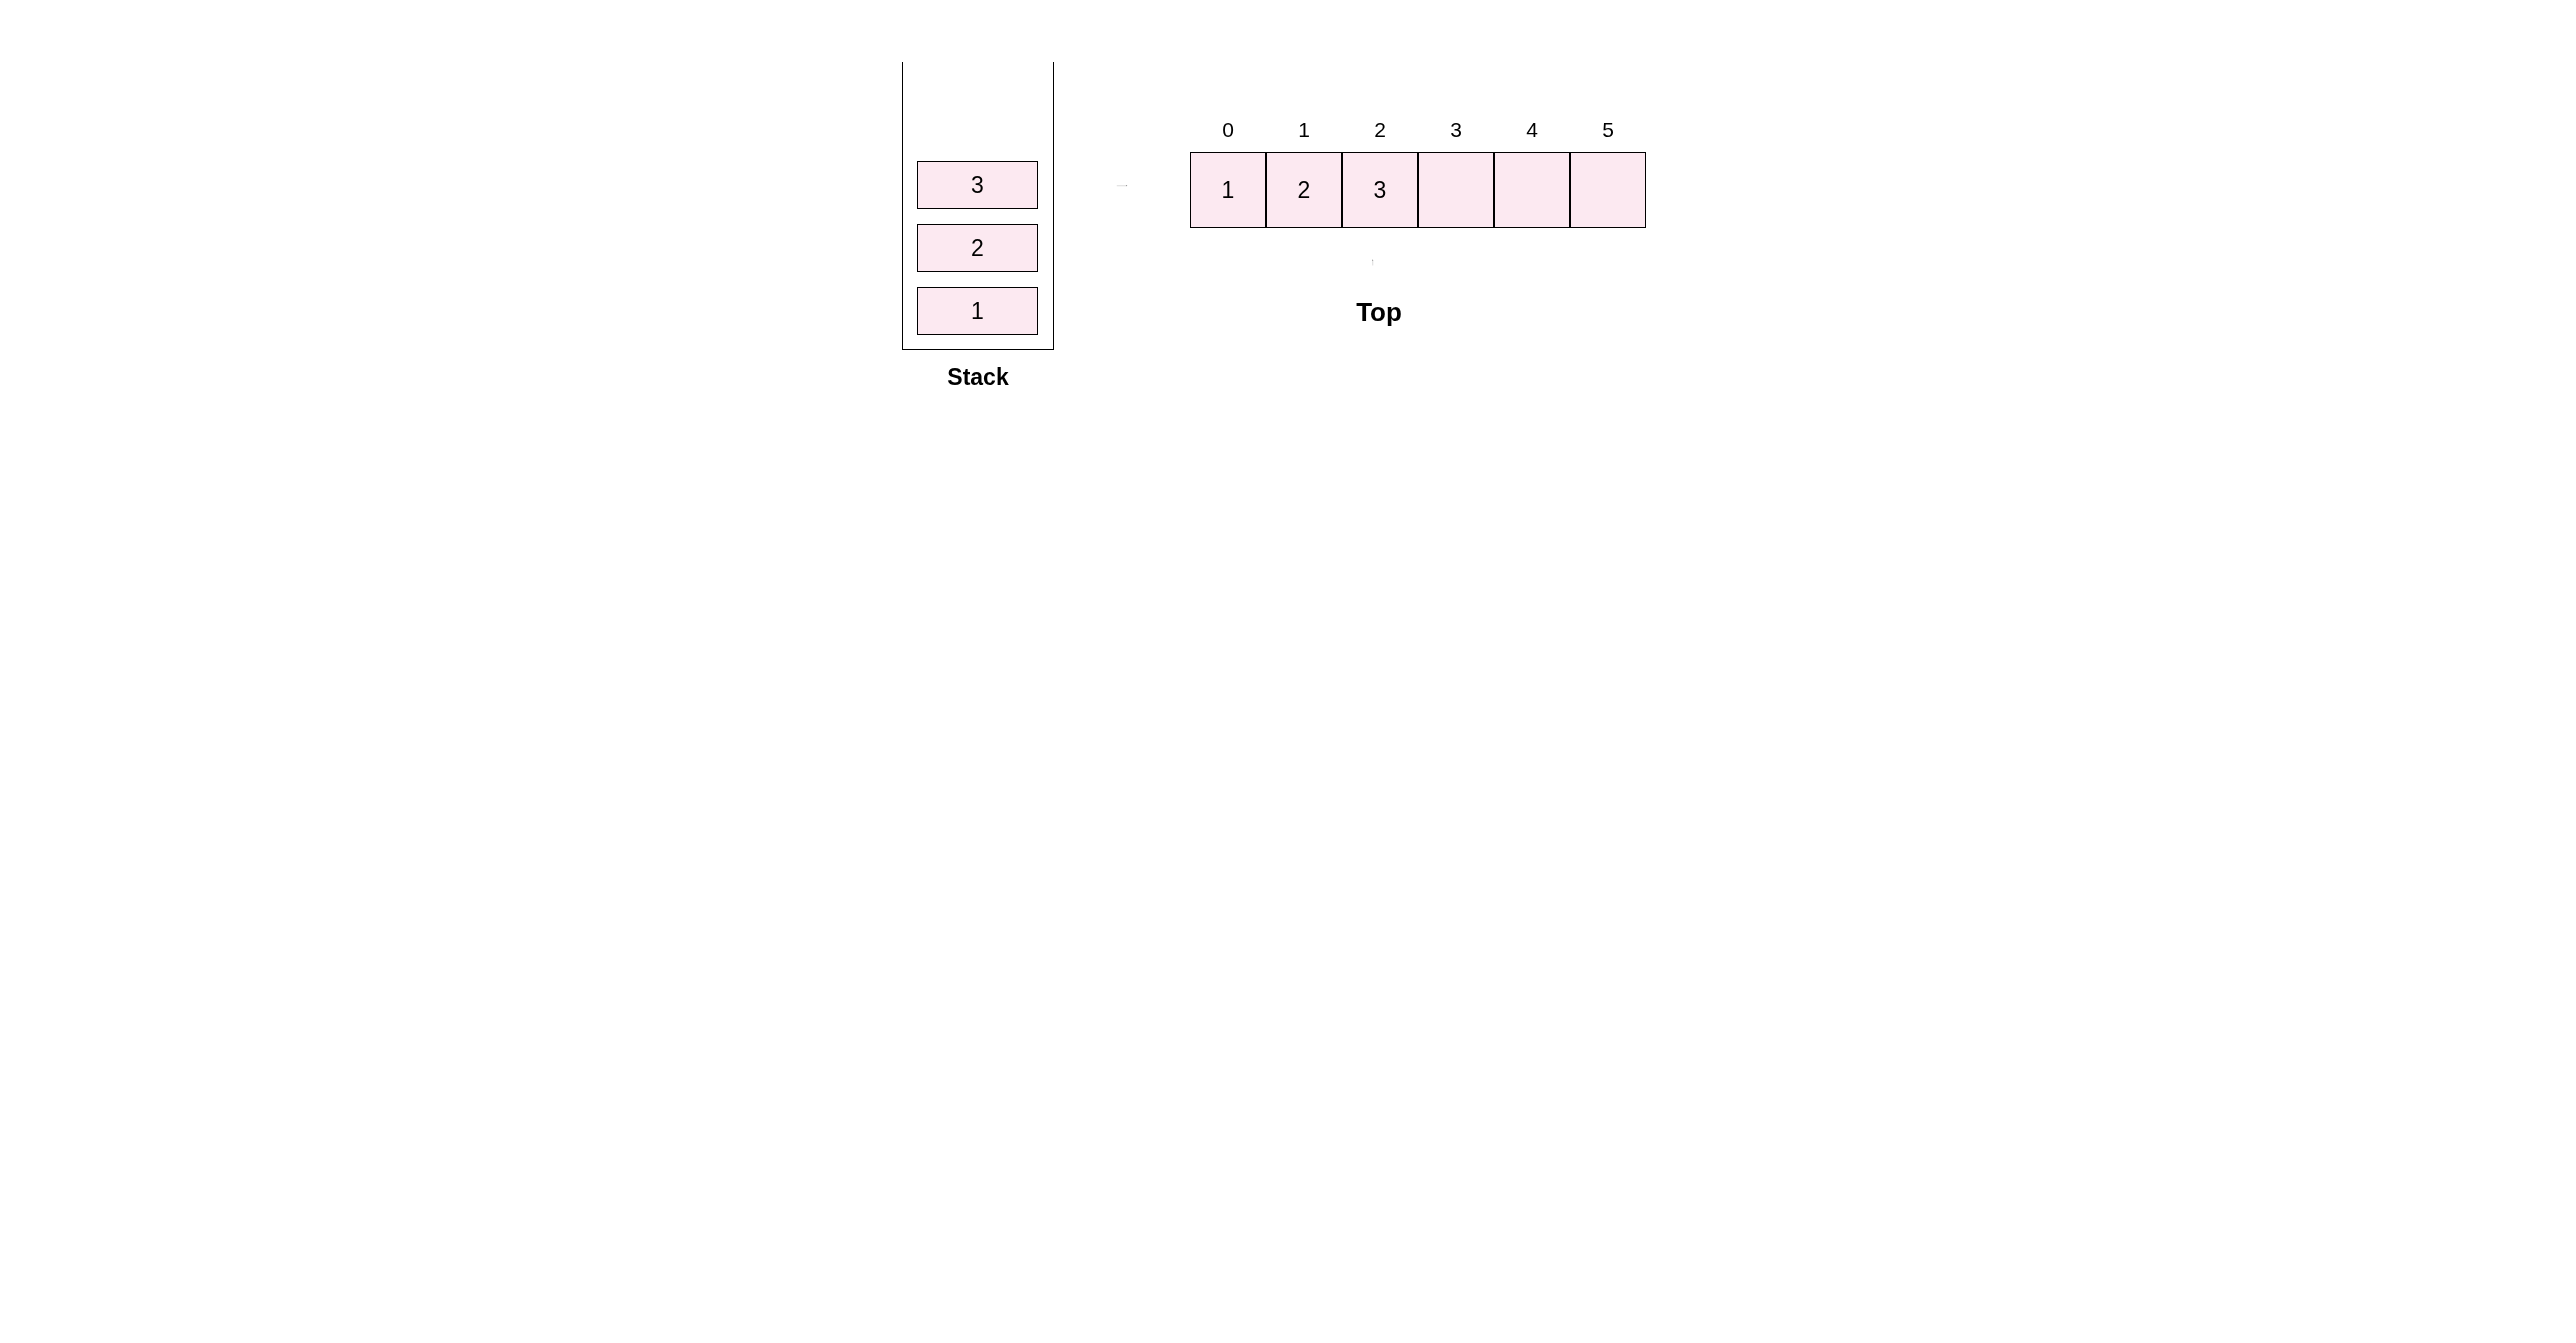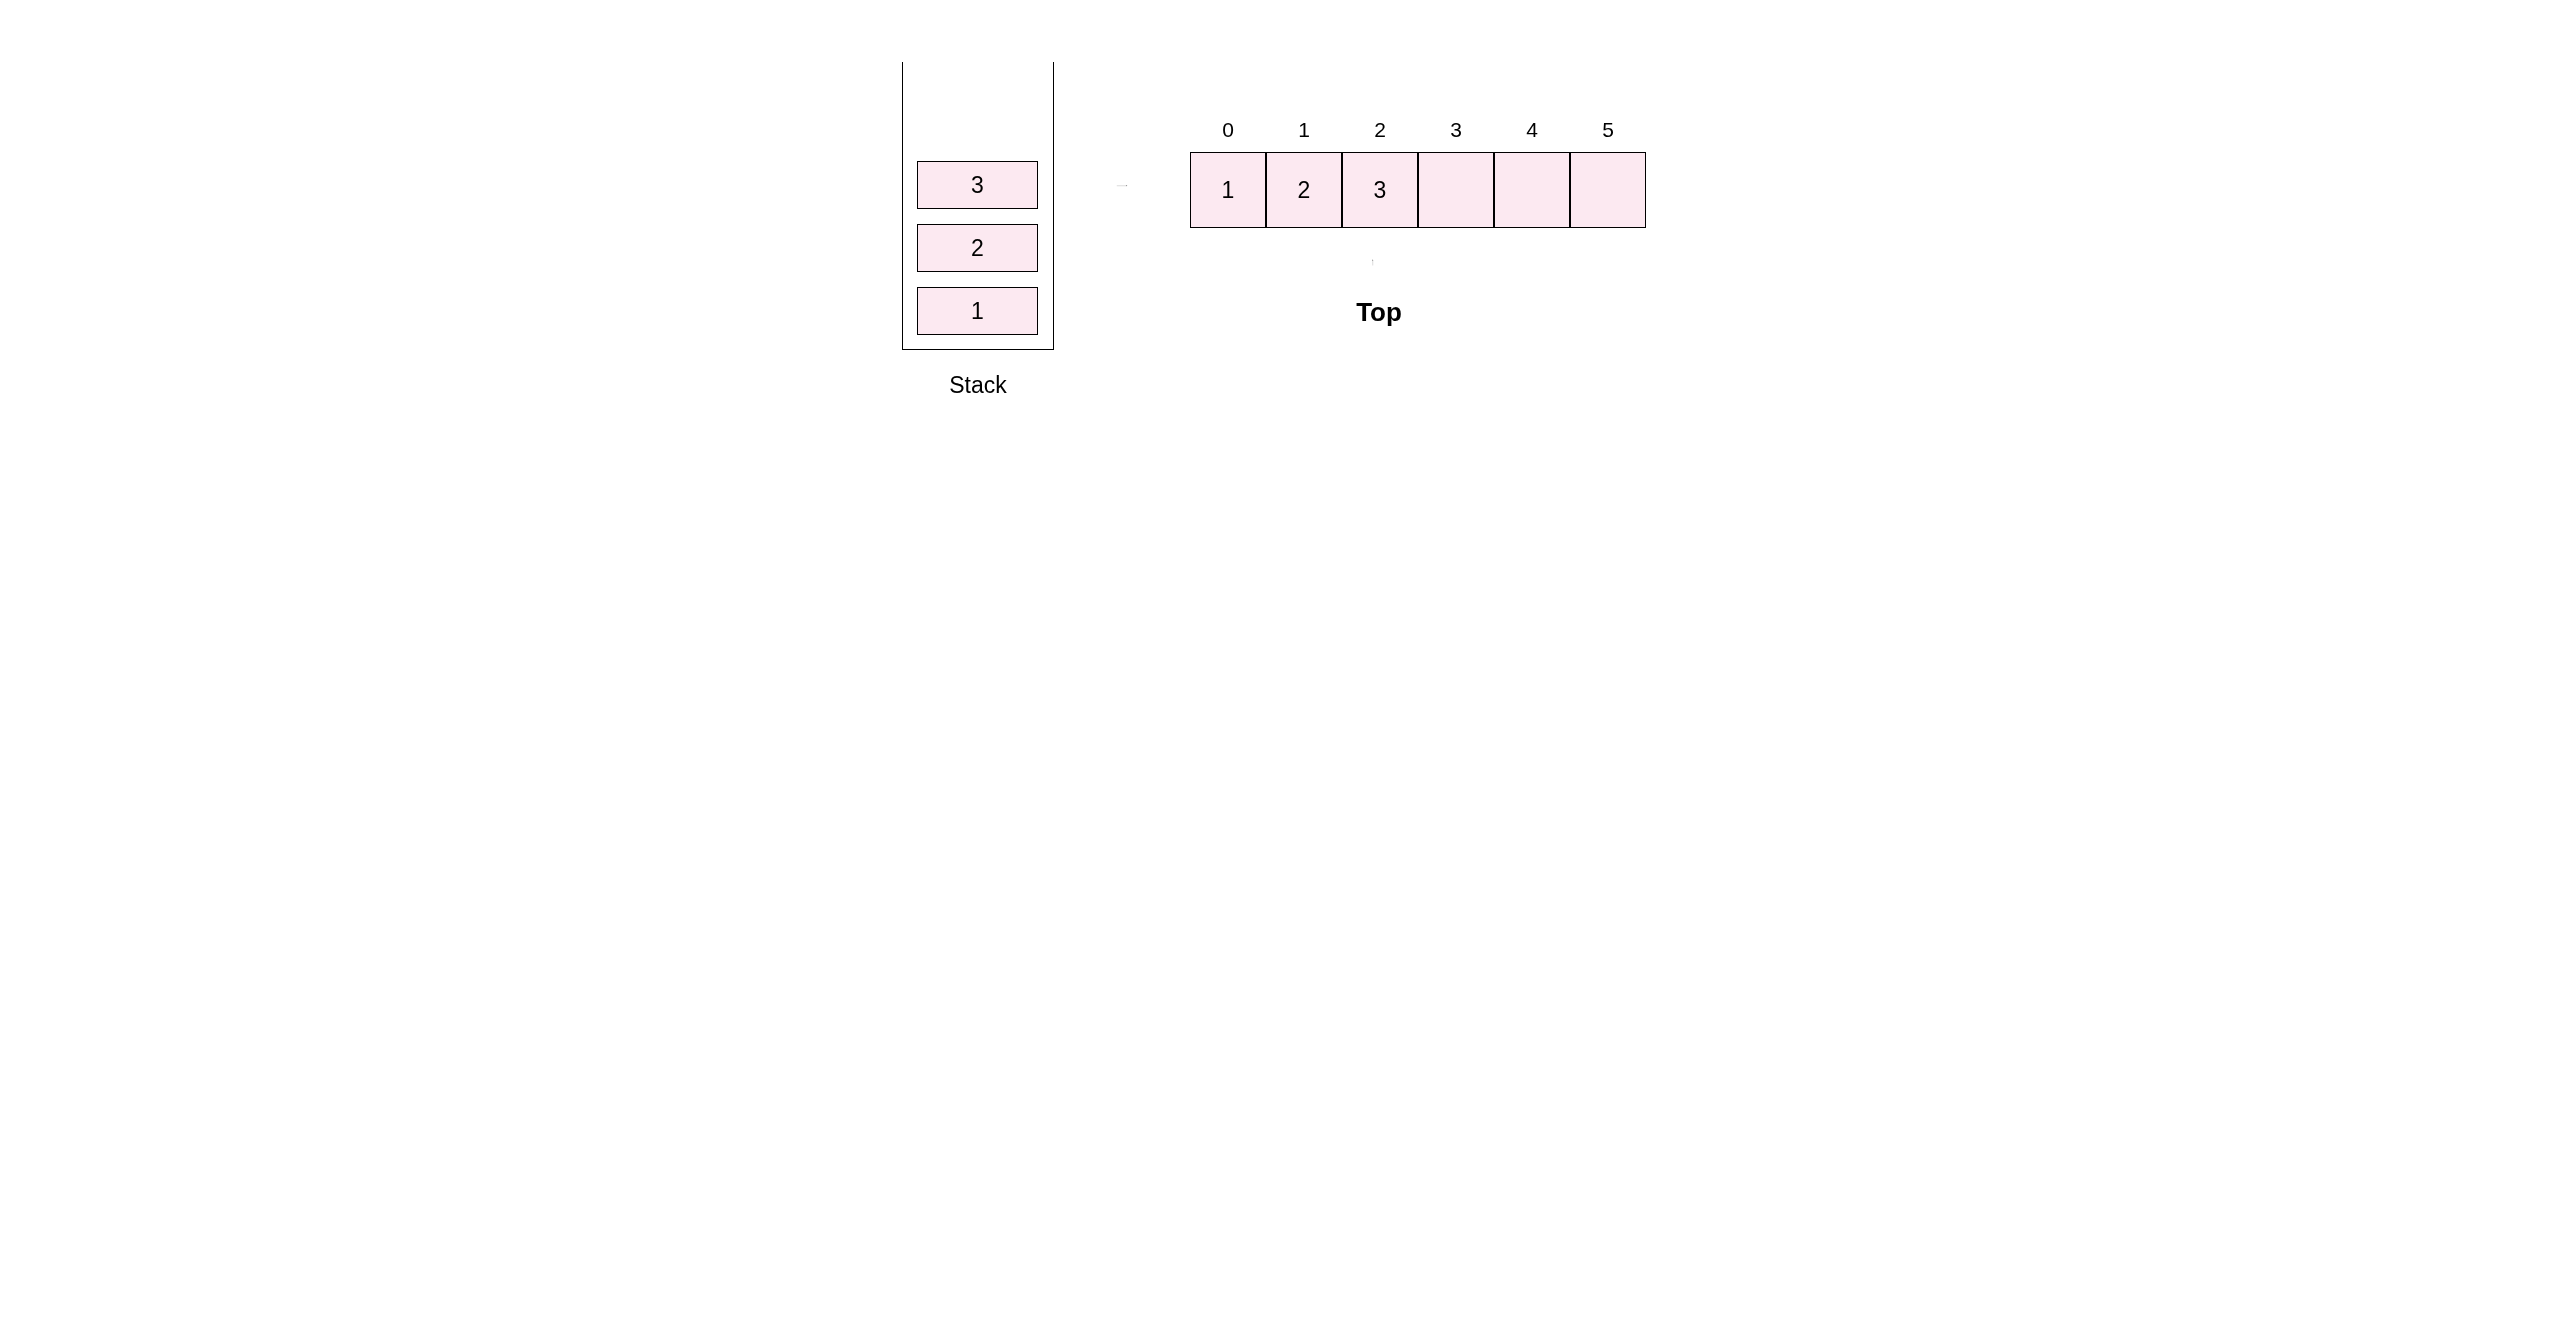--- a/index.html
+++ b/index.html
@@ -48,23 +48,22 @@
     font-size: 23px;
     color: #000;
   }
   .stack-label {
     position: absolute;
     left: 182px;
     top: 364px;
     width: 152px;
     text-align: center;
     font-size: 23px;
-    font-weight: 400;
+    font-weight: 700;
     color: #000;
-    margin-top: 8px;
   }
 
   
   .h-arrow {
     position: absolute;
     left: 349px;
     top: 191px;
     width: 106px;
     height: 1.5px;
   }

